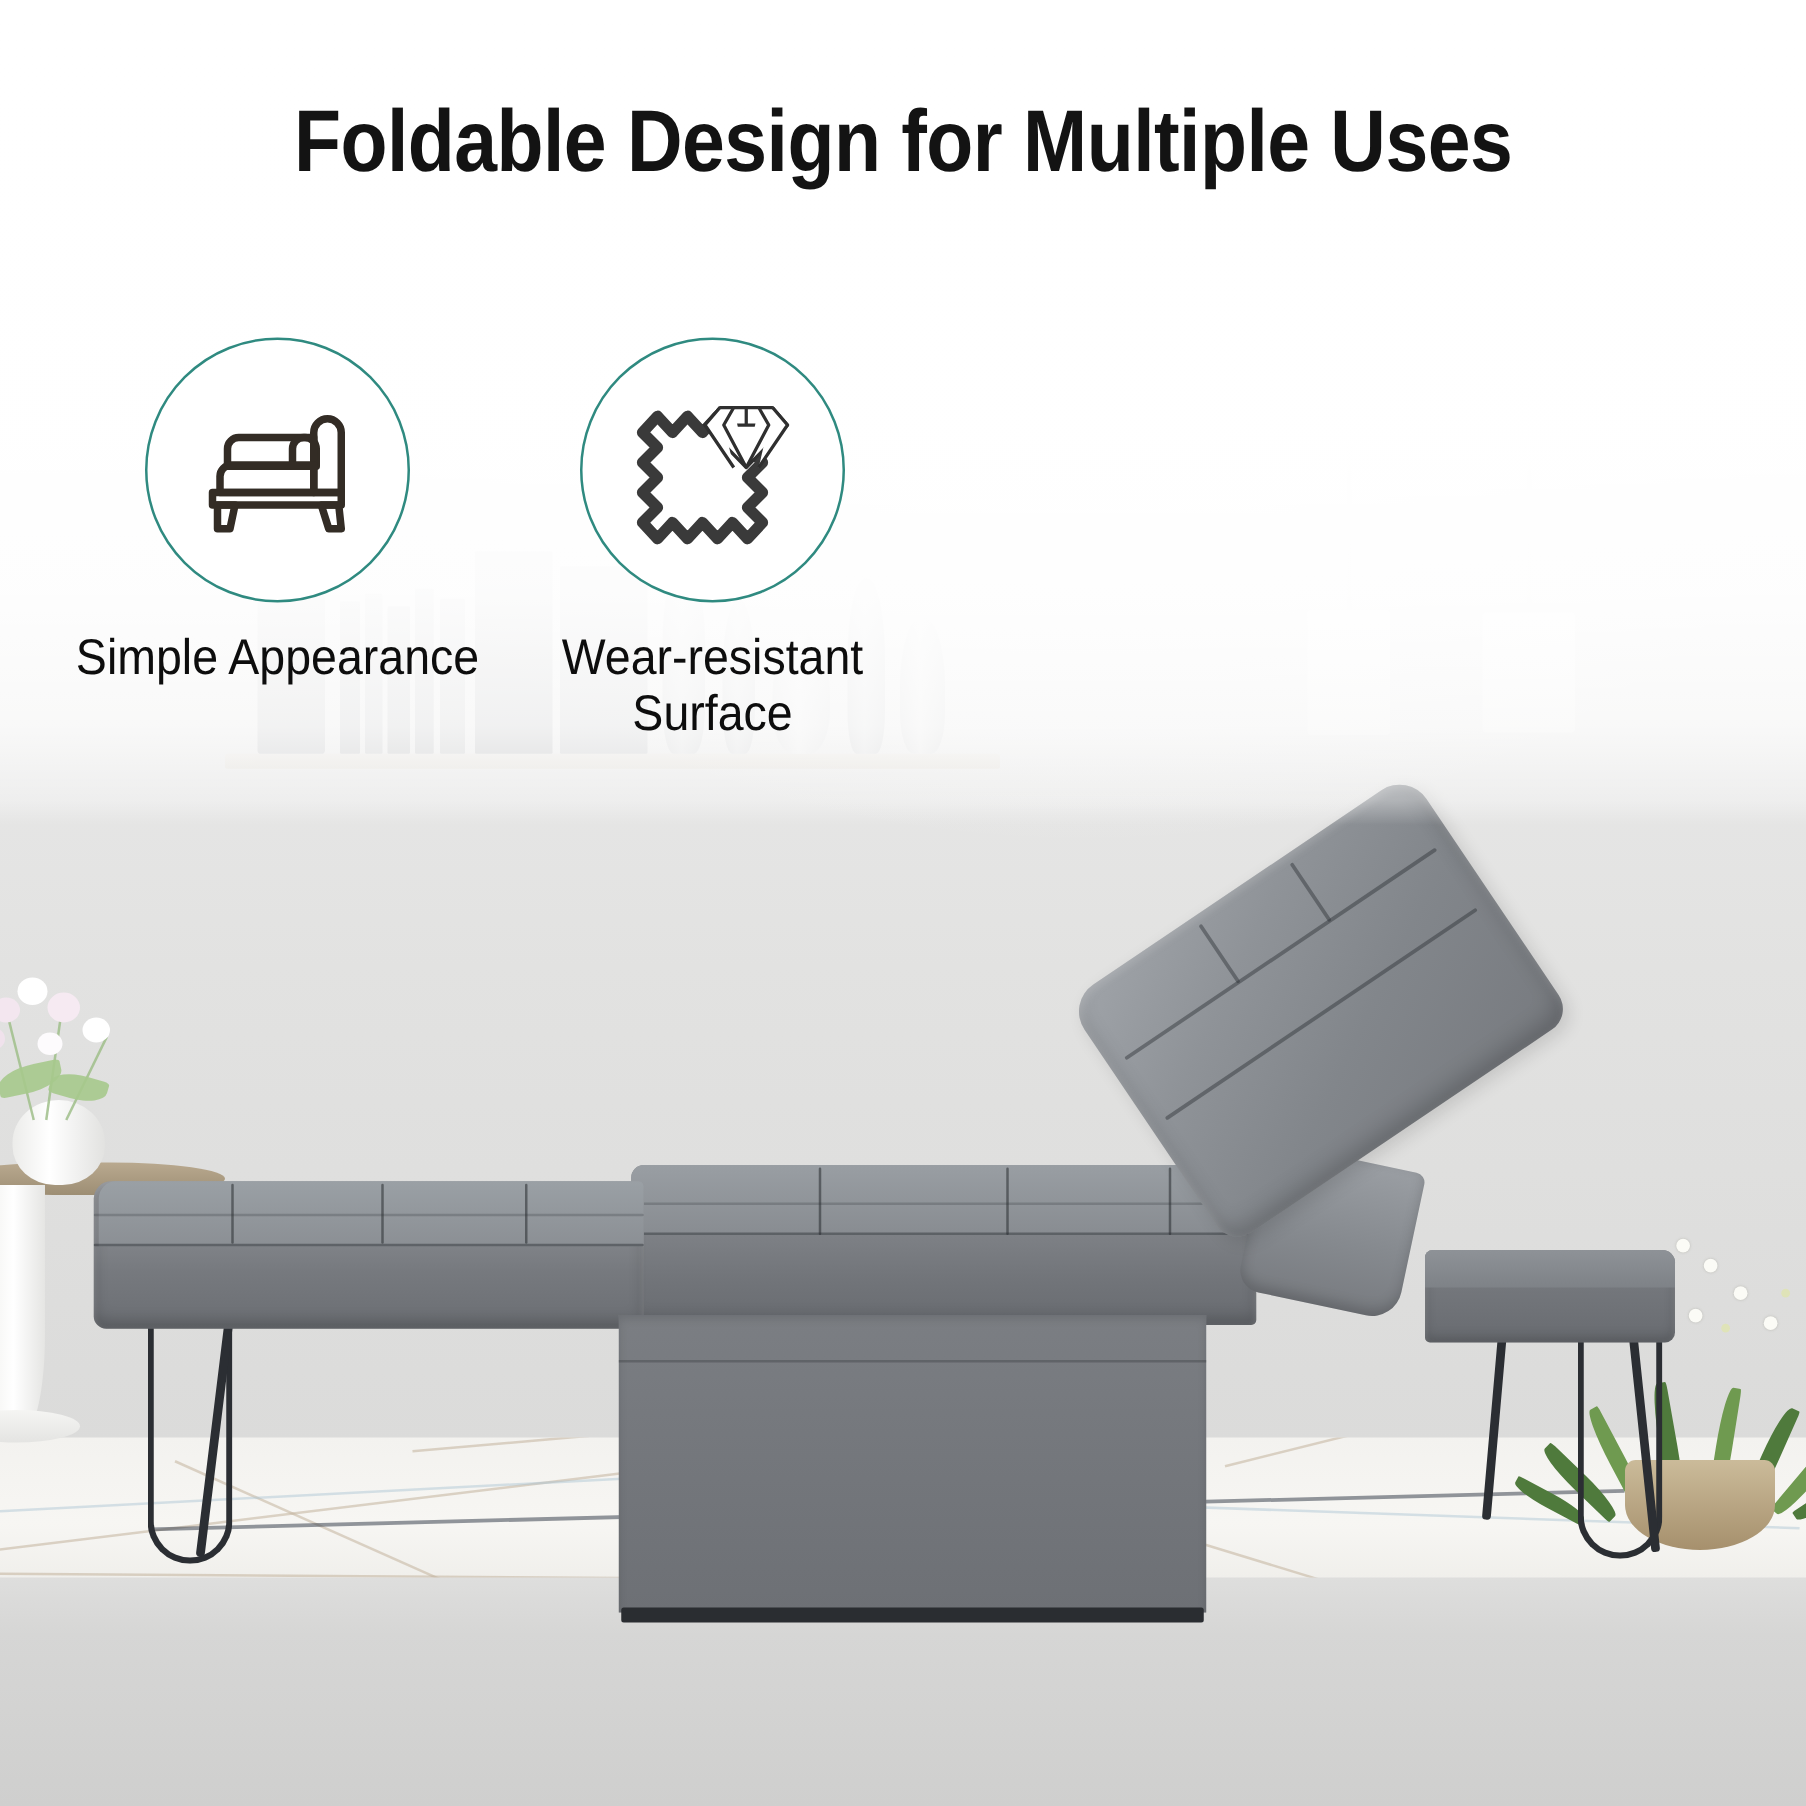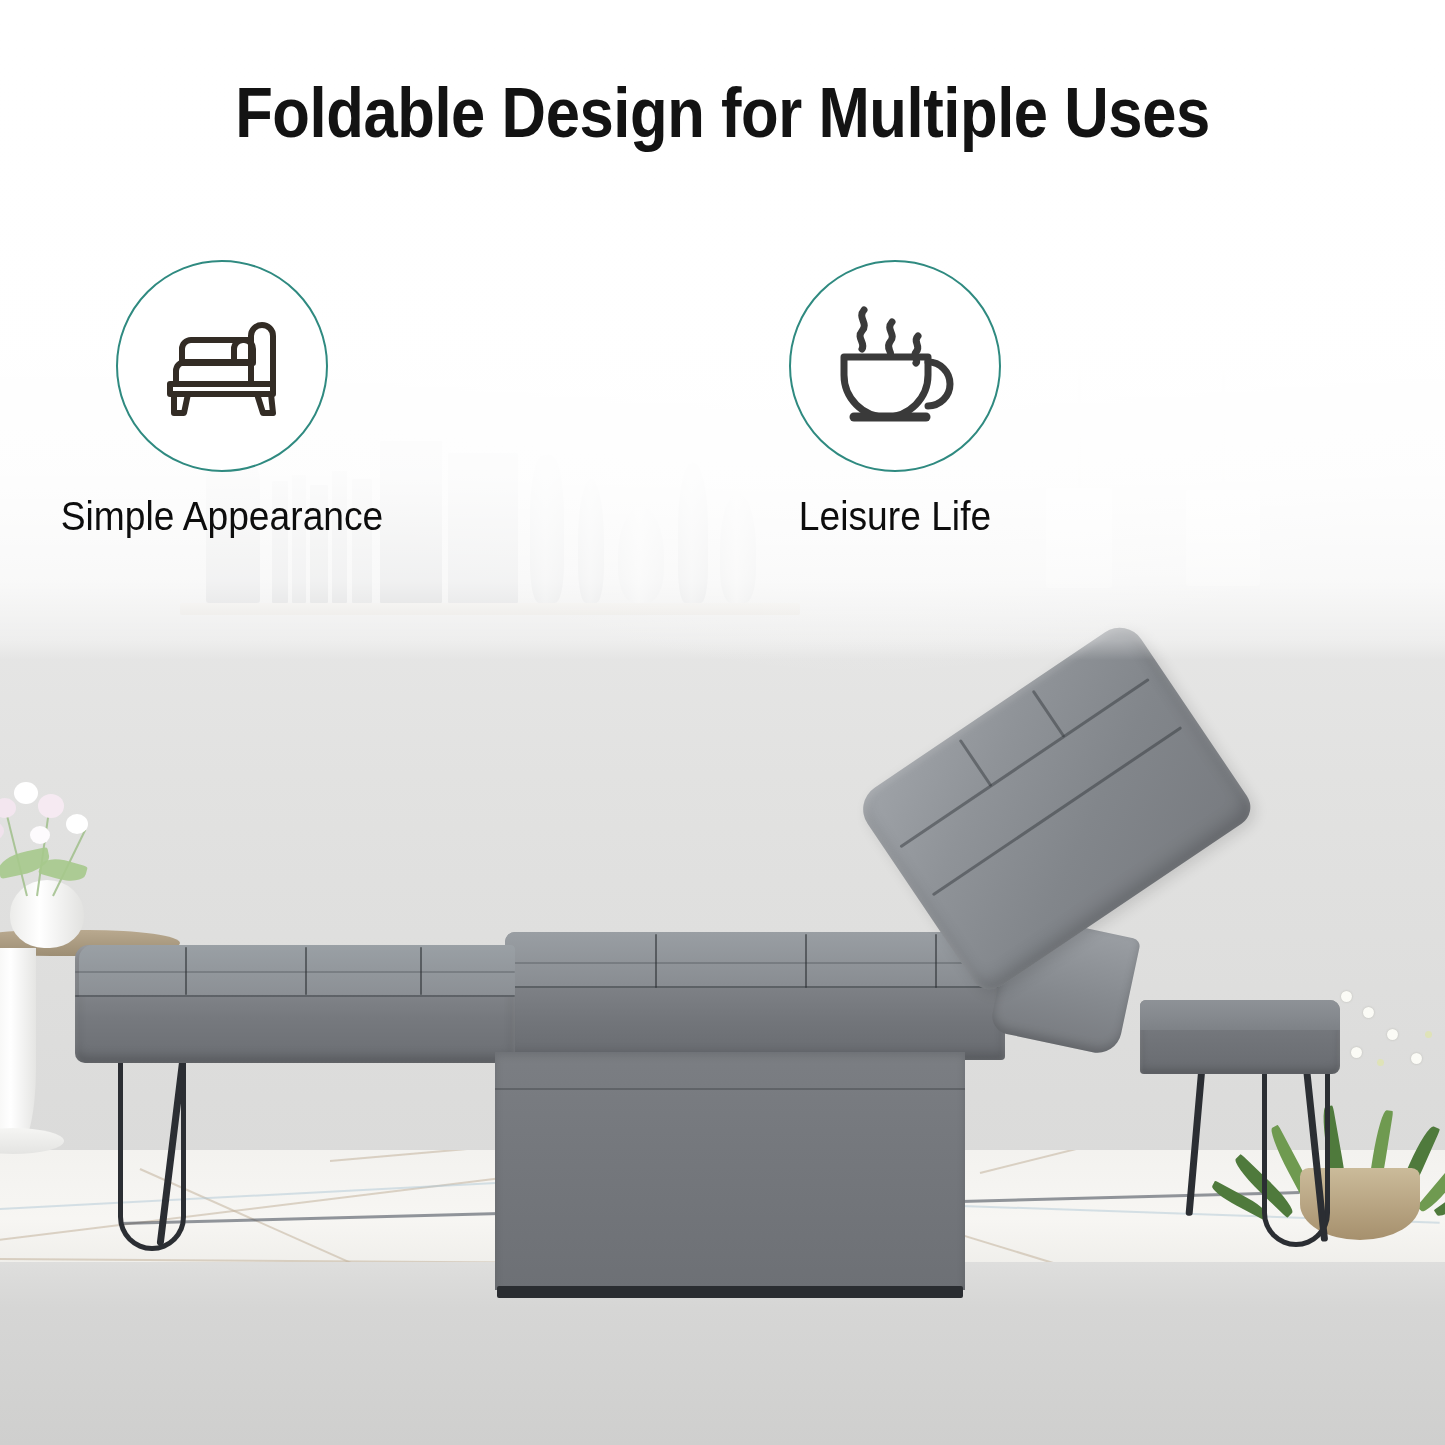--- a/index.html
+++ b/index.html
@@ -172,21 +172,21 @@
   
   .headline{
     position:absolute;left:0;top:78px;width:1445px;text-align:center;
     font-size:70px;line-height:1;font-weight:700;color:#131313;
     letter-spacing:-0.5px;
     transform:scaleX(.88);transform-origin:center;
     white-space:nowrap;
   }
 
   
-  .features{position:absolute;left:0;top:260px;width:1274px;height:330px;padding-left:43px;}
+  .features{position:absolute;left:0;top:270px;width:1274px;height:330px;padding-left:43px;}
   .feature{position:absolute;top:0;text-align:center;}
   .circle{
     position:relative;width:212px;height:212px;border-radius:50%;
     border:2.5px solid #2f8a80;
     background:rgba(255,255,255,.86);
     margin:0 auto;
     display:flex;align-items:center;justify-content:center;
     box-sizing:border-box;
   }
   .feature-label{
@@ -352,36 +352,42 @@
             <path d="M12 75 h103 v10 H12 z"></path>
 
             <path d="M16 85 h14 l-4 19 h-10 z"></path>
             <path d="M99 85 h14 l2 19 h-10 z"></path>
           </svg>
         </span>
       </div>
       <div class="feature-label">Simple Appearance</div>
     </div>
 
-
-    <div class="feature f3">
+    <div class="feature f2">
       <div class="circle">
         <span>
-          <svg width="134" height="128" viewBox="0 0 134 128" fill="none" stroke="#3a3a3a" stroke-width="7" stroke-linecap="round" stroke-linejoin="round">
-
-            <path d="M36 10 c-7 8 5 13 -2 21 c-6 7 4 12 0 18"></path>
-            <path d="M64 22 c-7 8 5 12 -2 20 c-5 6 3 10 0 14"></path>
-            <path d="M90 36 c-6 6 4 10 -2 16 c-4 5 3 8 0 11"></path>
-
-            <path d="M16 57 h84 v18 a42 42 0 0 1 -84 0 z"></path>
-
-            <path d="M100 62 a22 22 0 0 1 0 44"></path>
-
-            <path d="M26 117 h72" stroke-width="9"></path>
+          <svg width="136" height="128" viewBox="0 0 136 128" fill="none">
+
+            <path d="M12 36 l12 -13 12 13 12 -13 12 13 12 -13 12 13 12 -13 12 13
+                     -12 12 12 12 -12 12 12 12 -12 12 12 12 -12 13
+                     -12 -13 -12 13 -12 -13 -12 13 -12 -13 -12 13 -12 -13
+                     12 -12 -12 -12 12 -12 -12 -12 12 -12 -12 -12 z" stroke="#3a3a3a" stroke-width="9" stroke-linejoin="round"></path>
+
+            <g stroke="#2f2f2f" stroke-width="2.6" stroke-linejoin="round" fill="#ffffff">
+              <path d="M74 16 h42 l12 14 -33 34 -33 -34 z"></path>
+              <path d="M62 30 h66"></path>
+              <path d="M74 16 l-12 14 23 34"></path>
+              <path d="M116 16 l12 14 -23 34"></path>
+              <path d="M85 16 l-8 14 18 34"></path>
+              <path d="M105 16 l8 14 -18 34"></path>
+              <path d="M95 16 v14"></path>
+            </g>
           </svg>
         </span>
       </div>
-      <div class="feature-label">Leisure Life</div>
-    </div>
+      <div class="feature-label">Wear-resistant
+Surface</div>
+    </div>
+
 
 
   </div>
 </div>
 
 </body></html>

